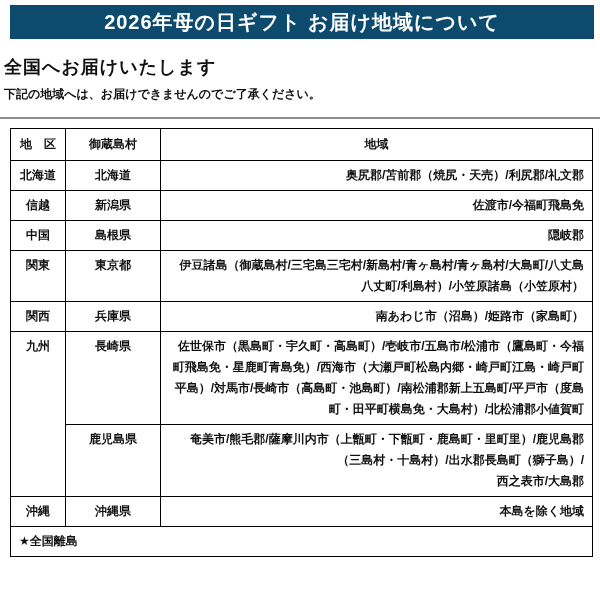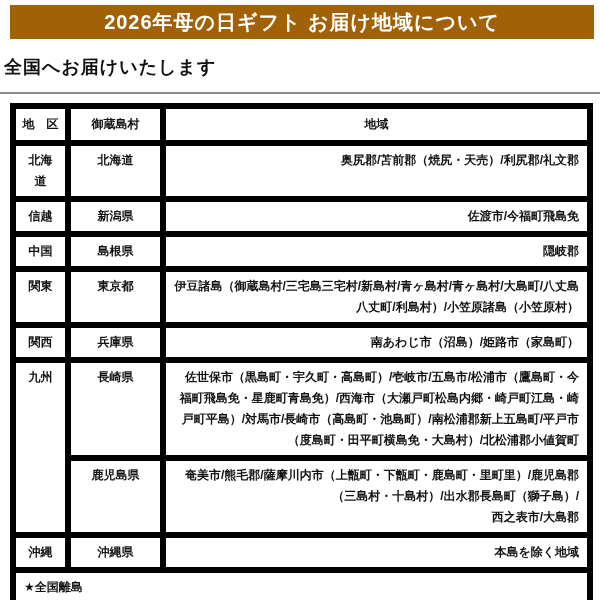--- a/index.html
+++ b/index.html
@@ -9,21 +9,21 @@
     background: #ffffff;
     color: #111111;
     font-family: "Liberation Sans", "DejaVu Sans", sans-serif;
     font-weight: bold;
     overflow: hidden;
   }
   
   .banner {
     margin: 5px 6px 0 10px;
     height: 34px;
-    background: #a16207;
+    background: #0c4a6e;
     color: #ffffff;
     display: flex;
     align-items: center;
     justify-content: center;
     font-size: 20px;
     letter-spacing: 1px;
   }
   
   .intro { margin: 16px 4px 0 4px; }
   .intro h1 {
@@ -45,21 +45,21 @@
   
   table.area-table {
     border-collapse: collapse;
     margin-left: 10px;
     width: 583px;
     font-size: 12px;
     table-layout: fixed;
   }
   table.area-table th,
   table.area-table td {
-    border: 6px solid #000000;
+    border: 1px solid #000000;
     line-height: 1.75;
     padding: 4px 8px;
   }
   table.area-table th {
     text-align: center;
     padding: 5px 4px;
     font-weight: bold;
   }
   td.c { text-align: center; vertical-align: top; padding: 4px 2px; }
   td.a { text-align: right; vertical-align: top; white-space: pre-wrap; }
@@ -69,20 +69,21 @@
 </style>
 </head>
 <body>
 
 <div class="banner">
   <span>2026年母の日ギフト お届け地域について</span>
 </div>
 
 <div class="intro">
   <h1>全国へお届けいたします</h1>
+  <p>下記の地域へは、お届けできませんのでご了承ください。</p>
 </div>
 
 <hr class="divider">
 
 <table class="area-table">
   <colgroup>
     <col class="col-district">
     <col class="col-pref">
     <col class="col-area">
   </colgroup>

